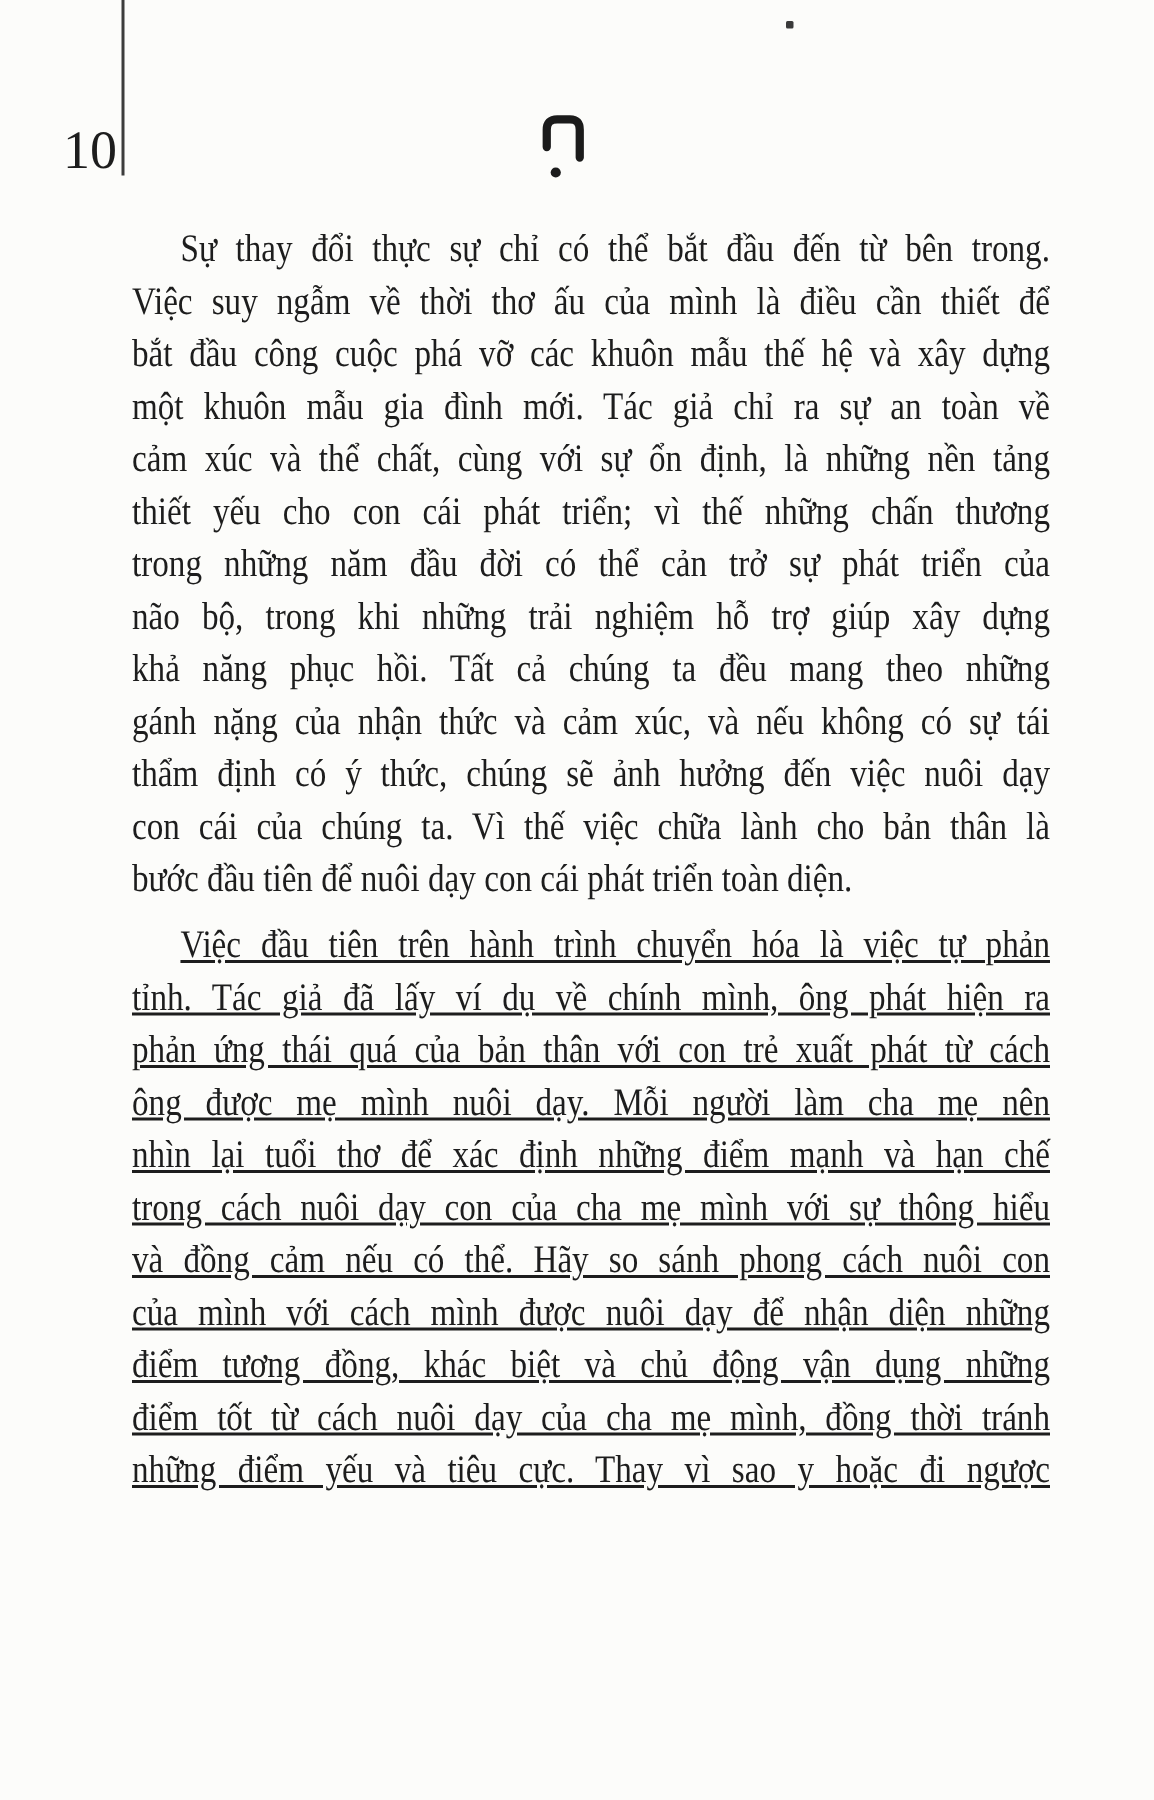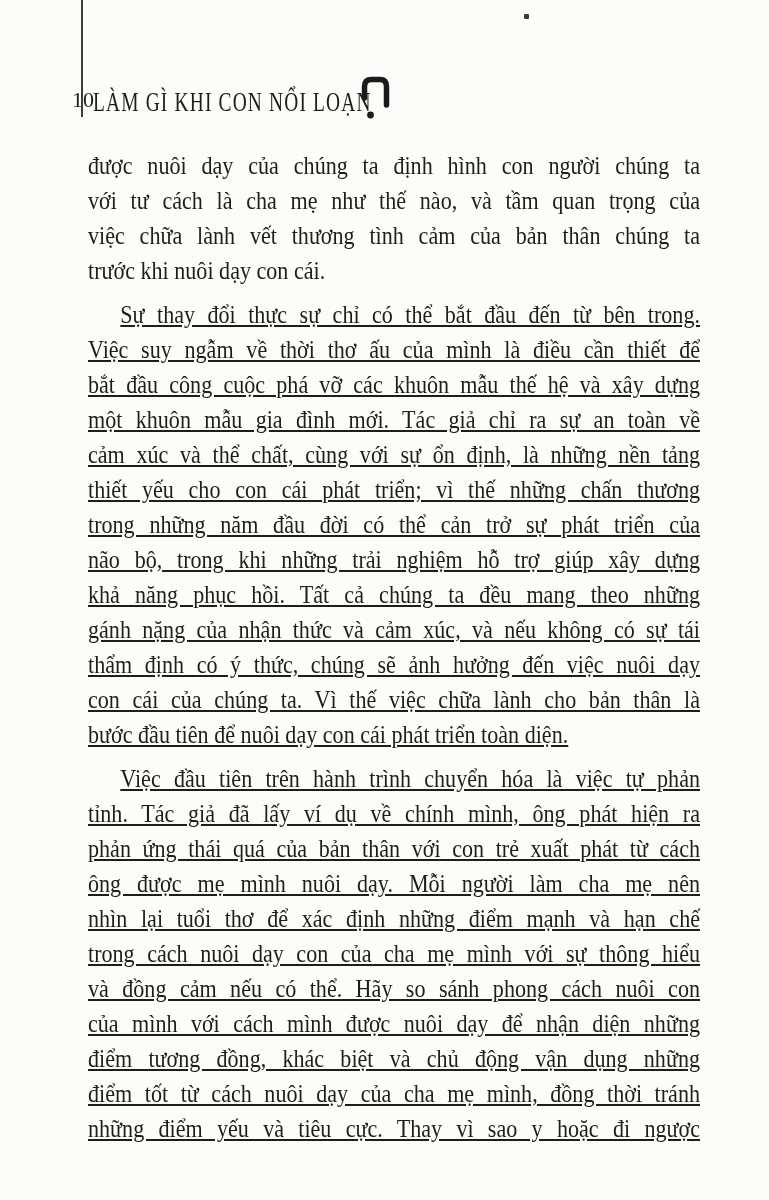--- a/index.html
+++ b/index.html
@@ -13,24 +13,23 @@
     position:relative;
     width:769px;height:1200px;
     background:var(--bg);
     overflow:hidden;
     color:var(--ink);
   }
   
   .page-number{
     position:absolute;left:42px;top:84px;
     width:36px;
-    font-size:22px;line-height:32px;
+    font-size:36px;line-height:32px;
     text-align:right;
     color:var(--ink);
-    margin-left:16px;
   }
   .header-rule{
     position:absolute;left:81px;top:0;
     width:2px;height:117px;
     background:var(--rule);
   }
   .chapter-title{
     position:absolute;left:93px;top:87px;
     white-space:nowrap;
   }
@@ -75,36 +74,27 @@
 <body>
 
 <div class="page">
 
   <div class="speck"></div>
 
   <div class="page-number">10</div>
 
   <div class="header-rule"></div>
 
-  <div class="chapter-title">
-    <span class="scale">LÀM GÌ KHI CON NỔI LOẠN</span>
-  </div>
 
   <svg class="qmark" viewBox="0 0 33 44" aria-hidden="true">
     <path d="M5.5 23 V11.5 Q5.5 4.5 12.5 4.5 H21 Q27.5 4.5 27.5 11.5 V30" fill="none" stroke="#1b1b1b" stroke-width="5.5" stroke-linecap="round"></path>
     <circle cx="11.5" cy="40" r="3.4" fill="#1b1b1b"></circle>
   </svg>
 
   <main class="textblock">
-      <div class="paragraph">
-        <div class="bodyline">được nuôi dạy của chúng ta định hình con người chúng ta</div>
-        <div class="bodyline">với tư cách là cha mẹ như thế nào, và tầm quan trọng của</div>
-        <div class="bodyline">việc chữa lành vết thương tình cảm của bản thân chúng ta</div>
-        <div class="bodyline endline">trước khi nuôi dạy con cái.</div>
-      </div>
       <div class="paragraph">
         <div class="bodyline indent">Sự thay đổi thực sự chỉ có thể bắt đầu đến từ bên trong.</div>
         <div class="bodyline">Việc suy ngẫm về thời thơ ấu của mình là điều cần thiết để</div>
         <div class="bodyline">bắt đầu công cuộc phá vỡ các khuôn mẫu thế hệ và xây dựng</div>
         <div class="bodyline">một khuôn mẫu gia đình mới. Tác giả chỉ ra sự an toàn về</div>
         <div class="bodyline">cảm xúc và thể chất, cùng với sự ổn định, là những nền tảng</div>
         <div class="bodyline">thiết yếu cho con cái phát triển; vì thế những chấn thương</div>
         <div class="bodyline">trong những năm đầu đời có thể cản trở sự phát triển của</div>
         <div class="bodyline">não bộ, trong khi những trải nghiệm hỗ trợ giúp xây dựng</div>
         <div class="bodyline">khả năng phục hồi. Tất cả chúng ta đều mang theo những</div>

